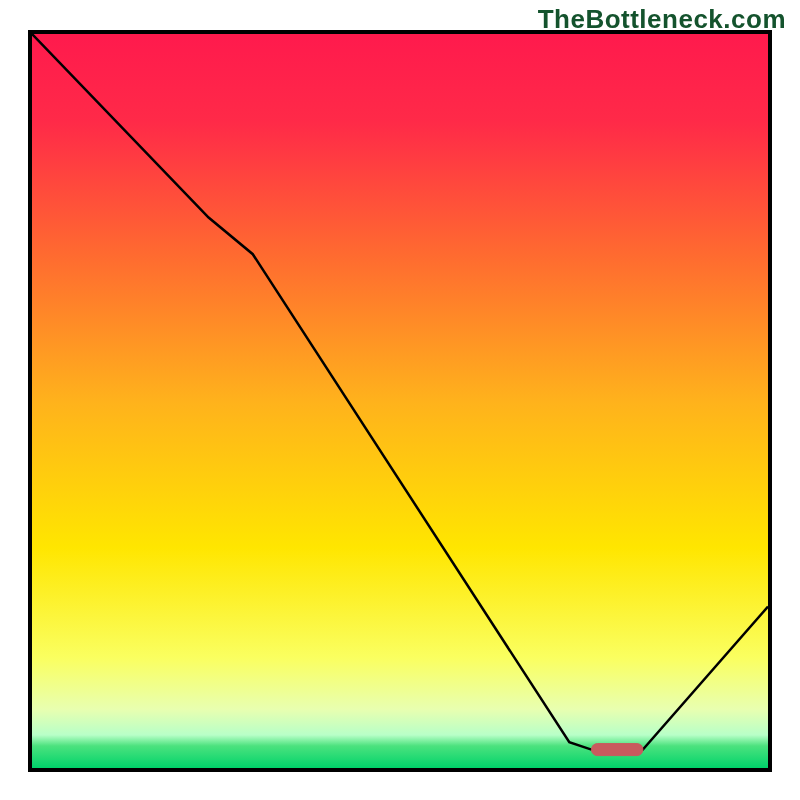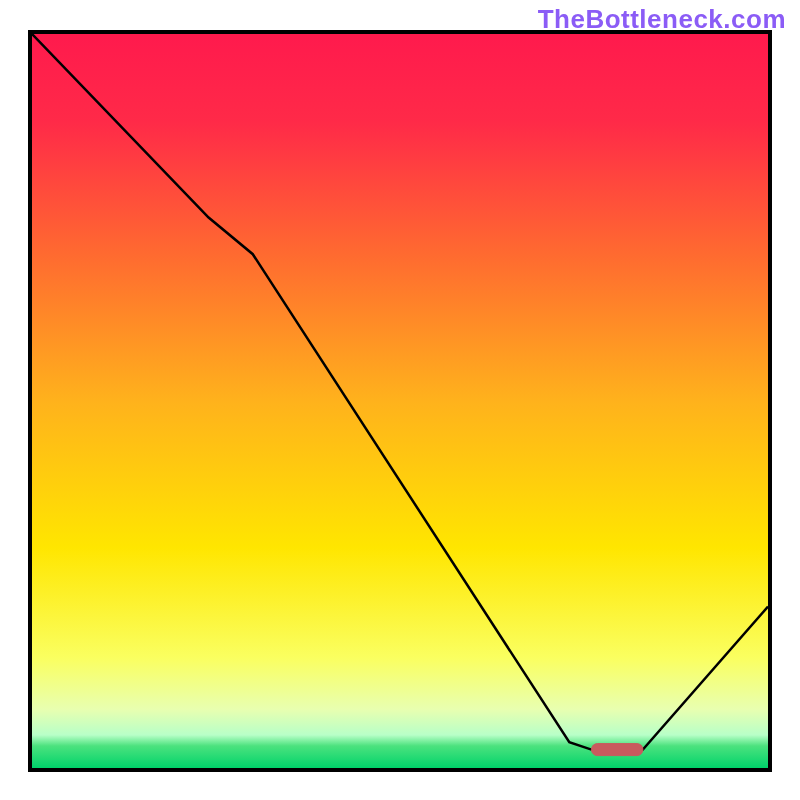--- a/index.html
+++ b/index.html
@@ -15,21 +15,21 @@
     position: relative;
     width: 800px;
     height: 800px;
   }
   .watermark {
     position: absolute;
     top: 4px;
     right: 14px;
     font-size: 26px;
     font-weight: 600;
-    color: #8b5cf6;
+    color: #14532d;
     letter-spacing: 0.5px;
     z-index: 10;
   }
   .plot-frame {
     position: absolute;
     left: 28px;
     top: 30px;
     width: 744px;
     height: 742px;
     border: 4px solid #000;

